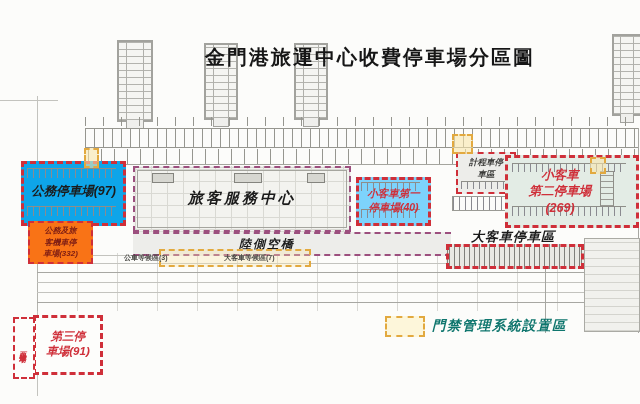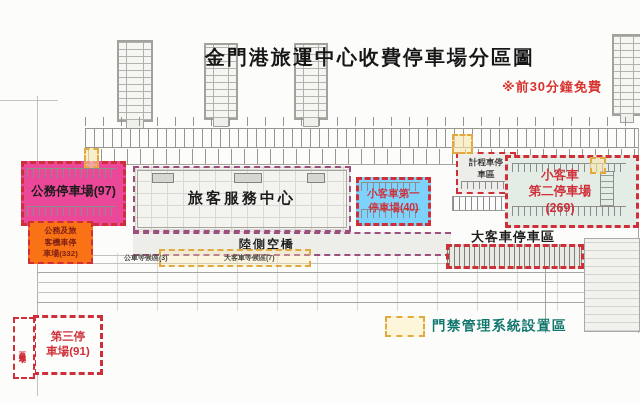--- a/index.html
+++ b/index.html
@@ -1,18 +1,18 @@
 <!DOCTYPE html>
 <html><head>
 <meta charset="utf-8">
 <style>
   html,body{margin:0;padding:0;background:#fff;}
   .canvas{position:relative;width:640px;height:404px;background:#fcfcfa;overflow:hidden;
           font-family:"Liberation Sans","DejaVu Sans",sans-serif;color:#1b1b1b;}
-  .abs{position:absolute;}
+  .abs{position:absolute;font-style:italic;}
   .hline{position:absolute;height:1px;background:#c3c3be;}
   .vline{position:absolute;width:1px;background:#c3c3be;}
   .dark{background:#a7a7a2;}
   
   .pier{position:absolute;border:2px solid #a2a29d;background:
         repeating-linear-gradient(0deg,#b3b3ae 0 1px,transparent 1px 7px),#f5f5f2;}
   .pier::before{content:'';position:absolute;left:22%;right:22%;top:0;bottom:0;
         border-left:1px solid #b0b0ab;border-right:1px solid #b0b0ab;}
   .pier::after{content:'';position:absolute;left:22%;right:22%;top:100%;height:8px;
         border:1px solid #a2a29d;border-top:none;background:#efefec;}
@@ -77,21 +77,21 @@
     <div class="blk" style="left:17px;top:5px;width:20px;height:8px"></div>
     <div class="blk" style="left:99px;top:5px;width:26px;height:8px"></div>
     <div class="blk" style="left:172px;top:5px;width:16px;height:8px"></div>
     <div class="klabel abs" style="left:0;right:0;top:21px;font-size:15px;letter-spacing:3px">旅客服務中心</div>
   </div>
 
   <div class="bridge" style="left:133px;top:232px;width:318px;height:20px">
     <div class="klabel abs" style="left:92px;top:2px;width:84px;font-size:12px;letter-spacing:2px">陸側空橋</div>
   </div>
 
-  <div class="zone" style="left:21px;top:161px;width:99px;height:59px;background:#ec4899">
+  <div class="zone" style="left:21px;top:161px;width:99px;height:59px;background:#0ea5e9">
     <div class="stall" style="left:3px;top:4px;width:89px;height:9px"></div>
     <div class="stall" style="left:3px;top:42px;width:89px;height:9px"></div>
     <div class="klabel abs" style="left:0;right:0;top:19px;font-size:12.5px">公務停車場(97)</div>
   </div>
 
   <div class="zone2" style="left:28px;top:221px;width:61px;height:39px;background:#f97316">
     <div class="abs" style="left:0;right:0;top:2px;font-size:8px;font-weight:bold;color:#7c1c14;text-align:center;line-height:1.45">
       <div>公務及旅</div>
       <div>客機車停</div>
       <div>車場(332)</div>
@@ -146,15 +146,14 @@
   <div class="tiny" style="left:224px;top:253px">大客車等候區(7)</div>
 
   <div class="marker" style="left:84px;top:148px;width:11px;height:16px"></div>
   <div class="marker" style="left:452px;top:134px;width:17px;height:16px"></div>
   <div class="marker" style="left:590px;top:157px;width:12px;height:13px"></div>
 
   <div class="marker" style="left:385px;top:316px;width:36px;height:17px;background:#fdf6da"></div>
   <div class="abs" style="left:432px;top:317px;font-size:13.5px;font-weight:bold;letter-spacing:1.5px;color:#0f766e">門禁管理系統設置區</div>
 
   <div class="title" style="left:150px;top:44px;width:440px">金門港旅運中心收費停車場分區圖</div>
-  <div class="note" style="left:502px;top:78px">※前30分鐘免費</div>
 
 </div>
 
 </body></html>

